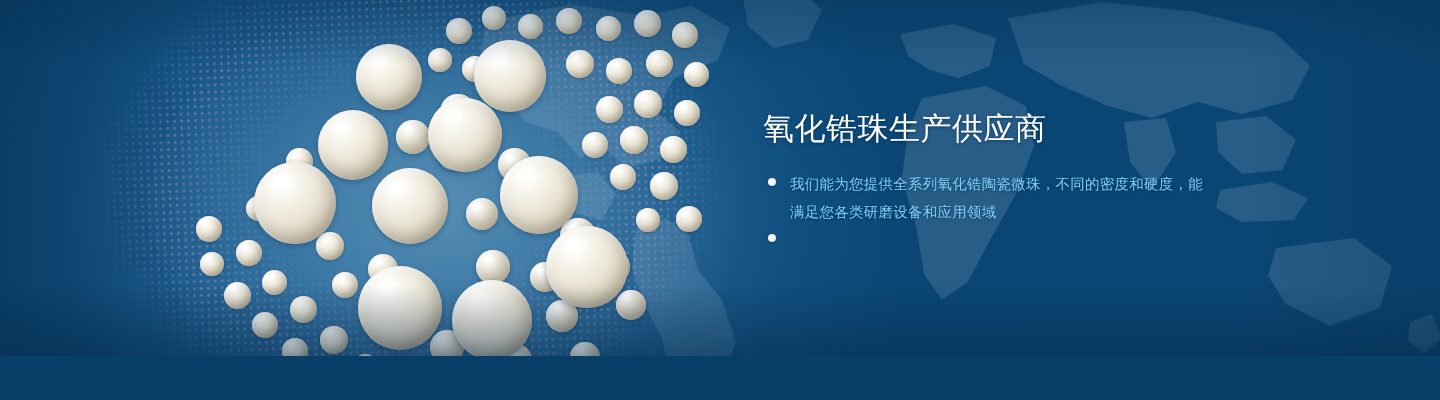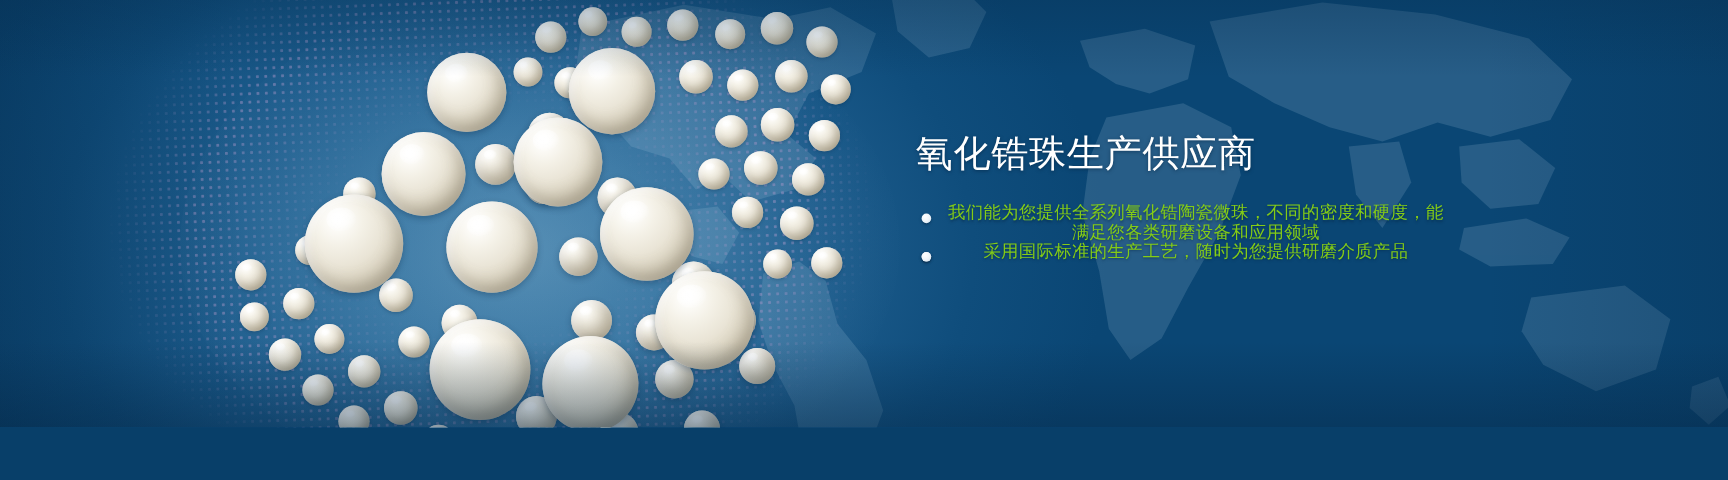--- a/index.html
+++ b/index.html
@@ -102,27 +102,26 @@
     letter-spacing:.5px;
     line-height:40px;
     text-shadow:0 1px 3px rgba(4,30,56,.55);
     white-space:nowrap;
   }
 
   .bullets { margin-top:22px; list-style:none; }
   .bullet {
     position:relative;
     padding-left:27px;
-    color:#84cc16;
+    color:#7dd3fc;
     font-size:14.5px;
-    line-height:16px;
+    line-height:28px;
     letter-spacing:.25px;
     text-shadow:0 1px 2px rgba(4,30,56,.5);
     max-width:440px;
-    text-align:center;
   }
   .dot {
     position:absolute;
     left:5px; top:8px;
     width:8px; height:8px;
     border-radius:50%;
     background:radial-gradient(circle at 35% 32%, #ffffff 0%, #eef4f9 50%, #cfdde8 100%);
     box-shadow:0 1px 2px rgba(4,30,56,.5);
   }
 </style>
@@ -259,20 +258,16 @@
     <h1 class="headline">氧化锆珠生产供应商</h1>
 
     <ul class="bullets">
       <li class="bullet">
         <span class="dot"></span>
         <span>我们能为您提供全系列氧化锆陶瓷微珠，不同的密度和硬度，能满足您各类研磨设备和应用领域</span>
       </li>
       <li class="bullet">
         <span class="dot"></span>
       </li>
-      <li class="bullet">
-        <span class="dot"></span>
-        <span>采用国际标准的生产工艺，随时为您提供研磨介质产品</span>
-      </li>
     </ul>
   </div>
 
 </div>
 
 </body></html>

